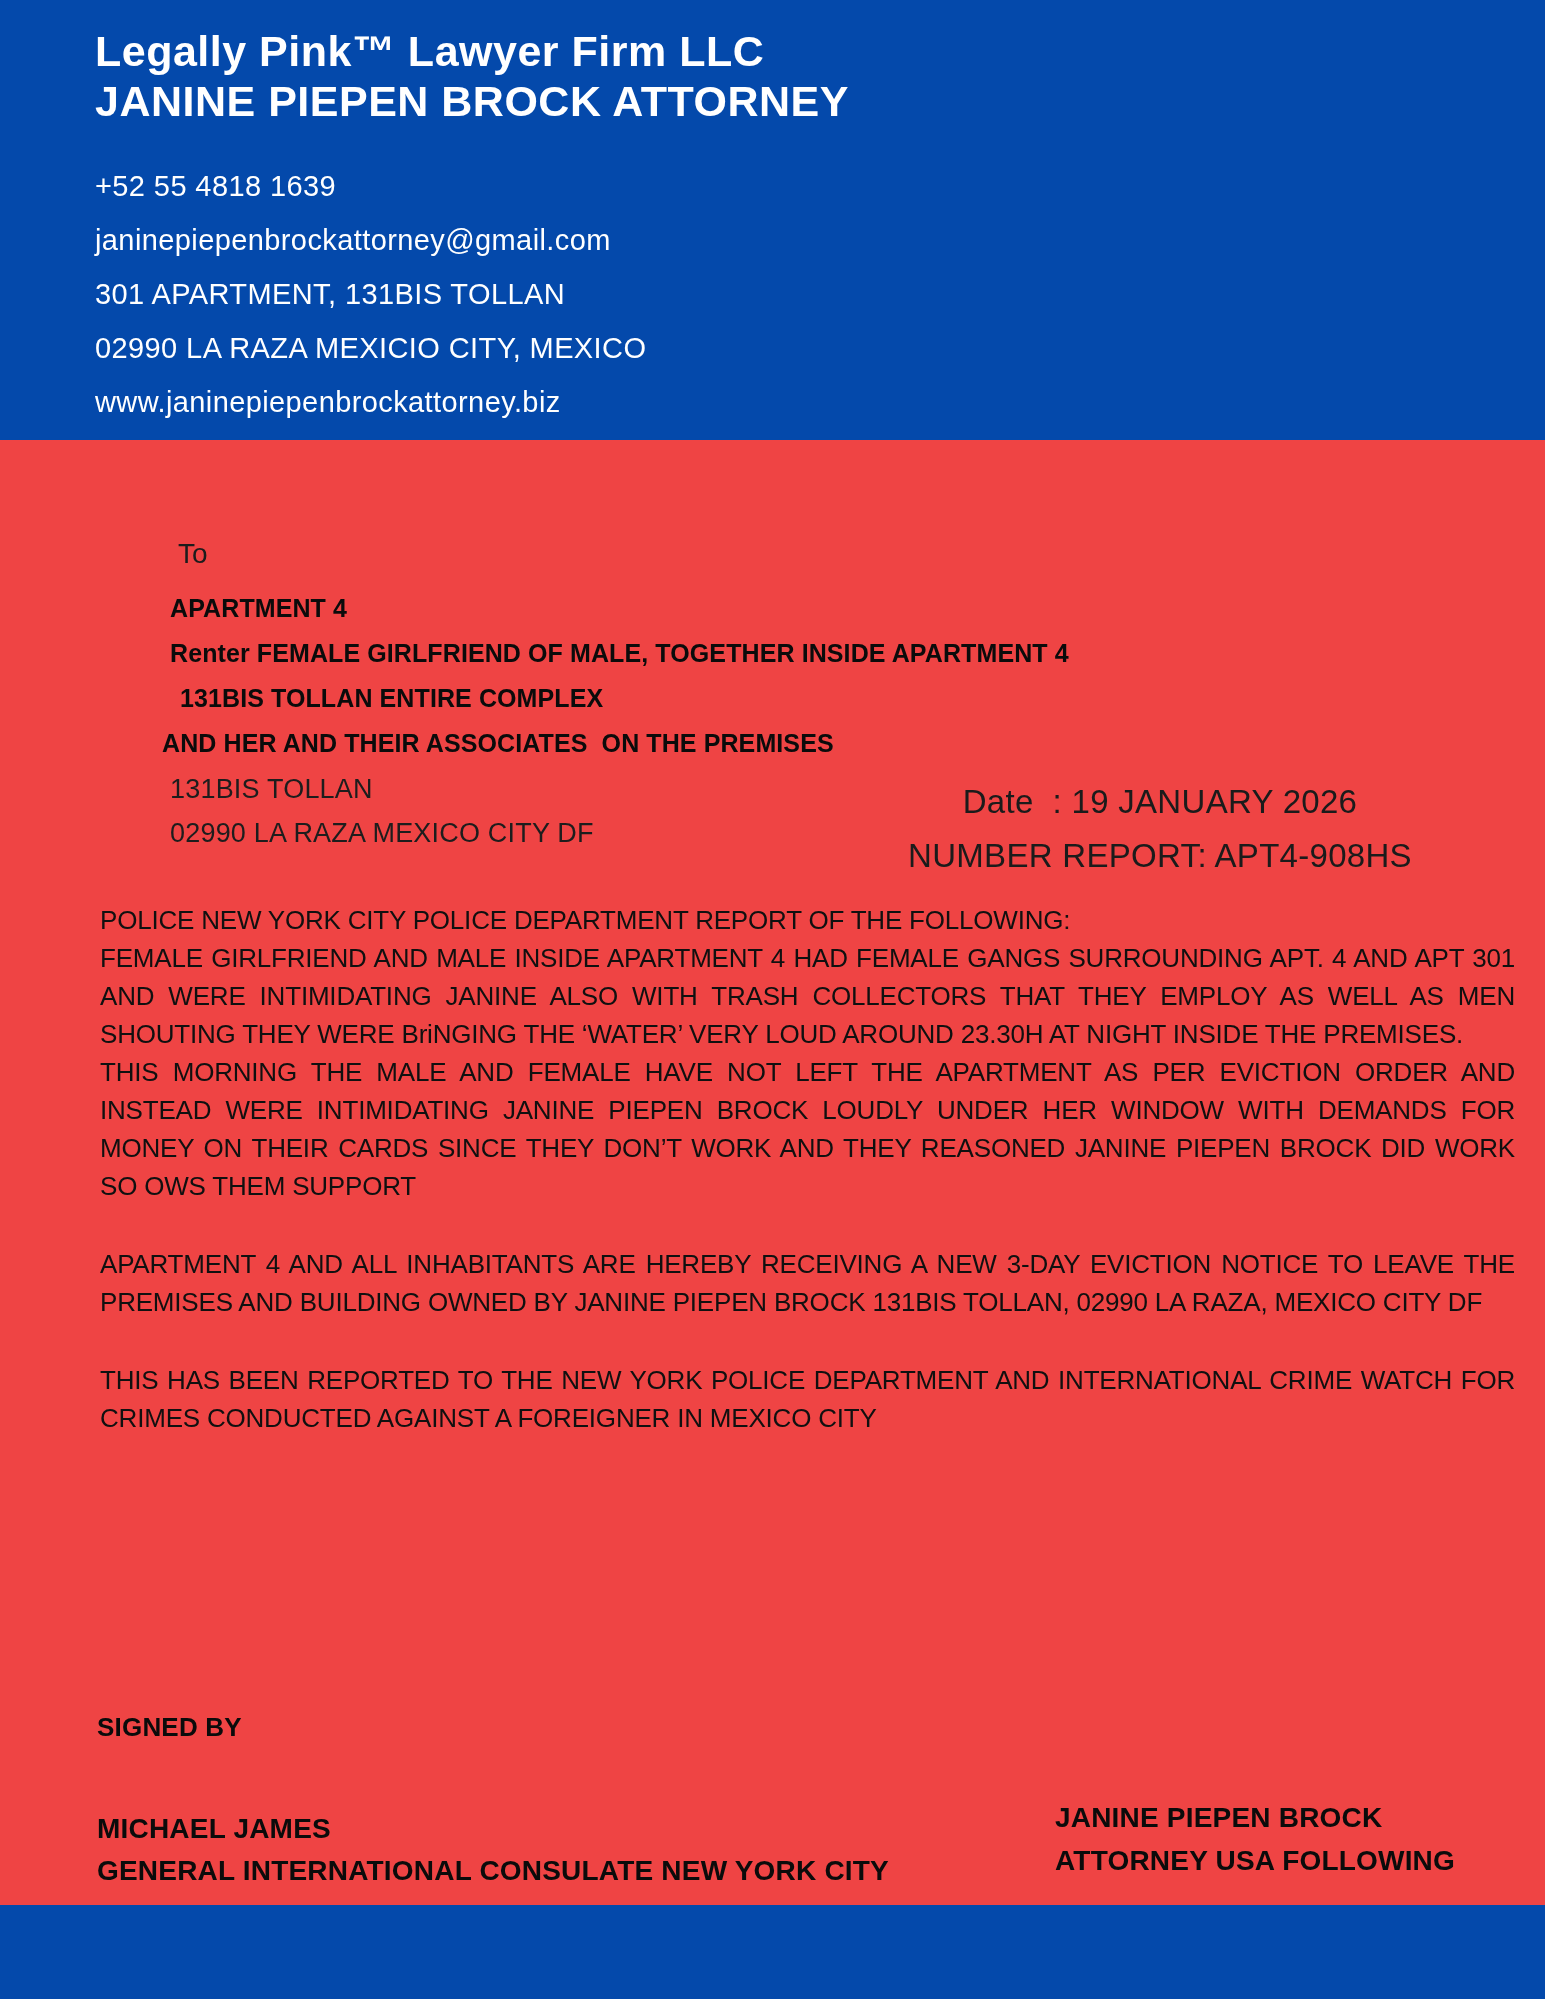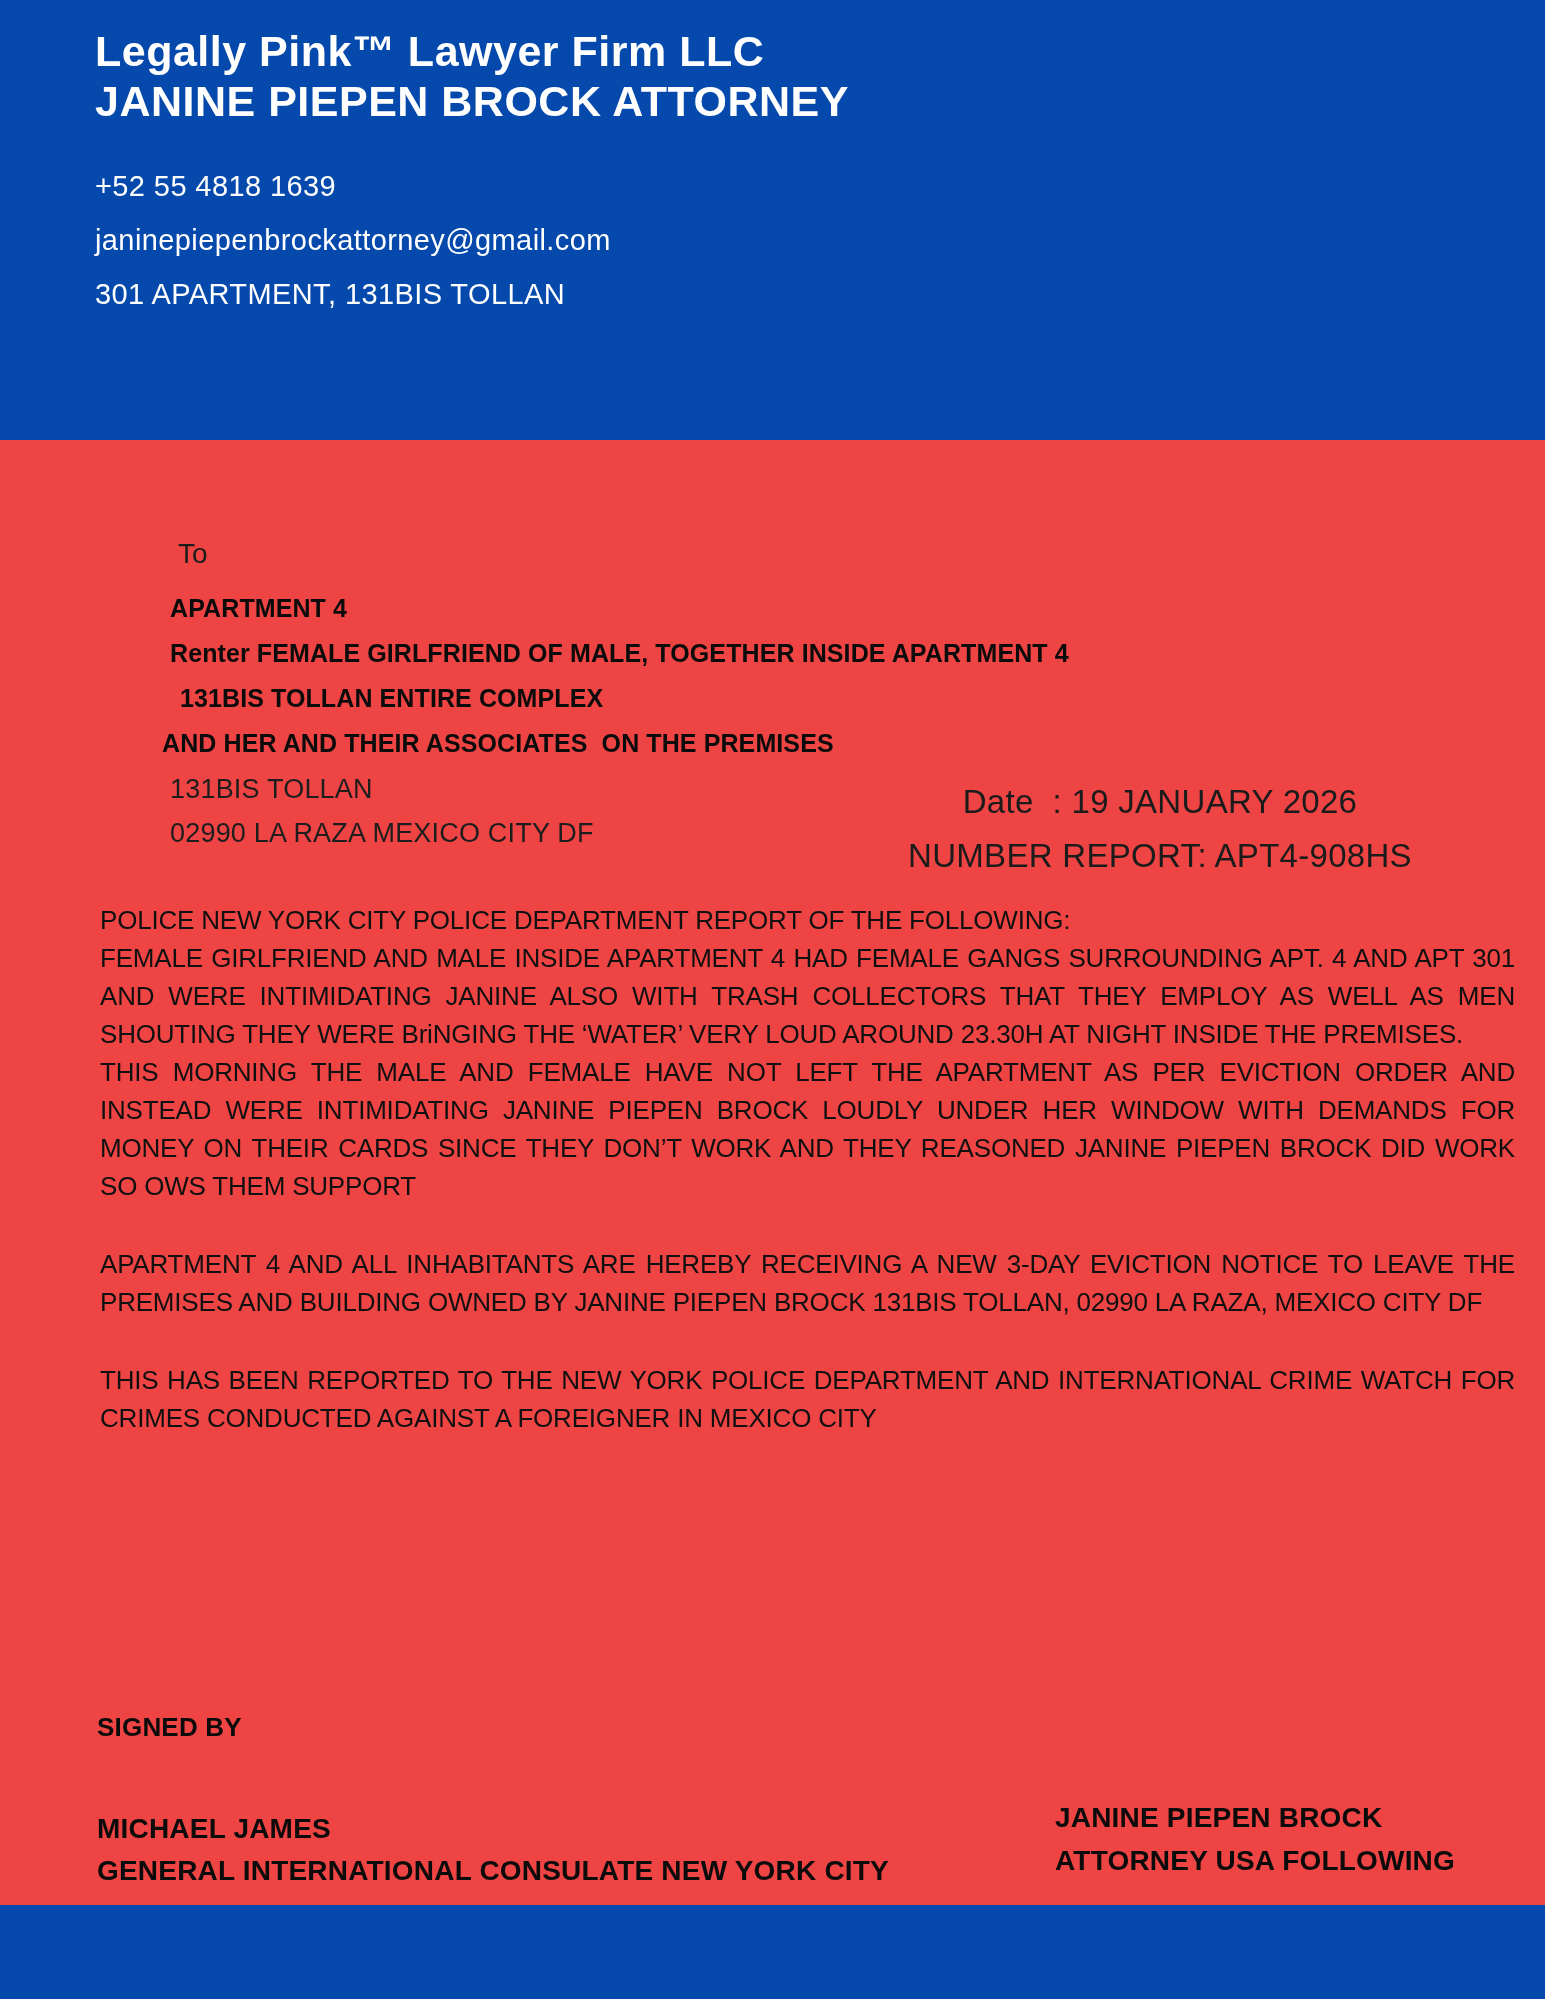--- a/index.html
+++ b/index.html
@@ -83,20 +83,22 @@
 <body>
 
 <div class="page">
 
   <header class="letterhead">
     <div class="firm-name">Legally Pink™ Lawyer Firm LLC</div>
     <div class="attorney-name">JANINE PIEPEN BROCK ATTORNEY</div>
     <div class="contact-line first">+52 55 4818 1639</div>
     <div class="contact-line">janinepiepenbrockattorney@gmail.com</div>
     <div class="contact-line">301 APARTMENT, 131BIS TOLLAN</div>
+    <div class="contact-line">02990 LA RAZA MEXICIO CITY, MEXICO</div>
+    <div class="contact-line">www.janinepiepenbrockattorney.biz</div>
   </header>
 
   <main>
 
     <section class="to-block">
       <div class="to-label">To</div>
       <div class="recip-bold">APARTMENT 4</div>
       <div class="recip-bold">Renter FEMALE GIRLFRIEND OF MALE, TOGETHER INSIDE APARTMENT 4</div>
       <div class="recip-bold recip-complex">131BIS TOLLAN ENTIRE COMPLEX</div>
       <div class="recip-bold recip-associates prewrap">AND HER AND THEIR ASSOCIATES  ON THE PREMISES</div>

